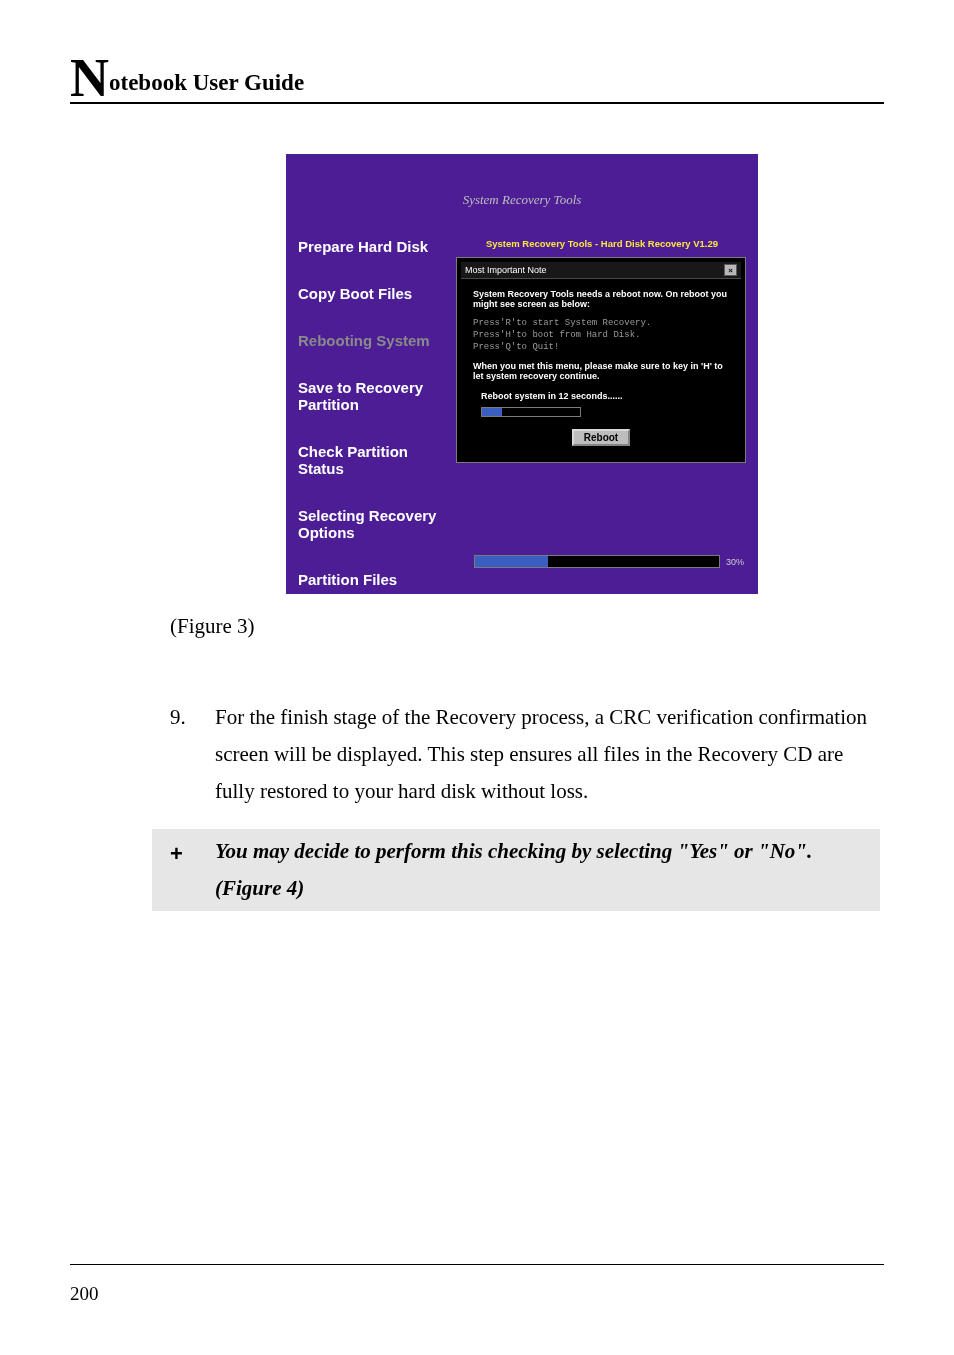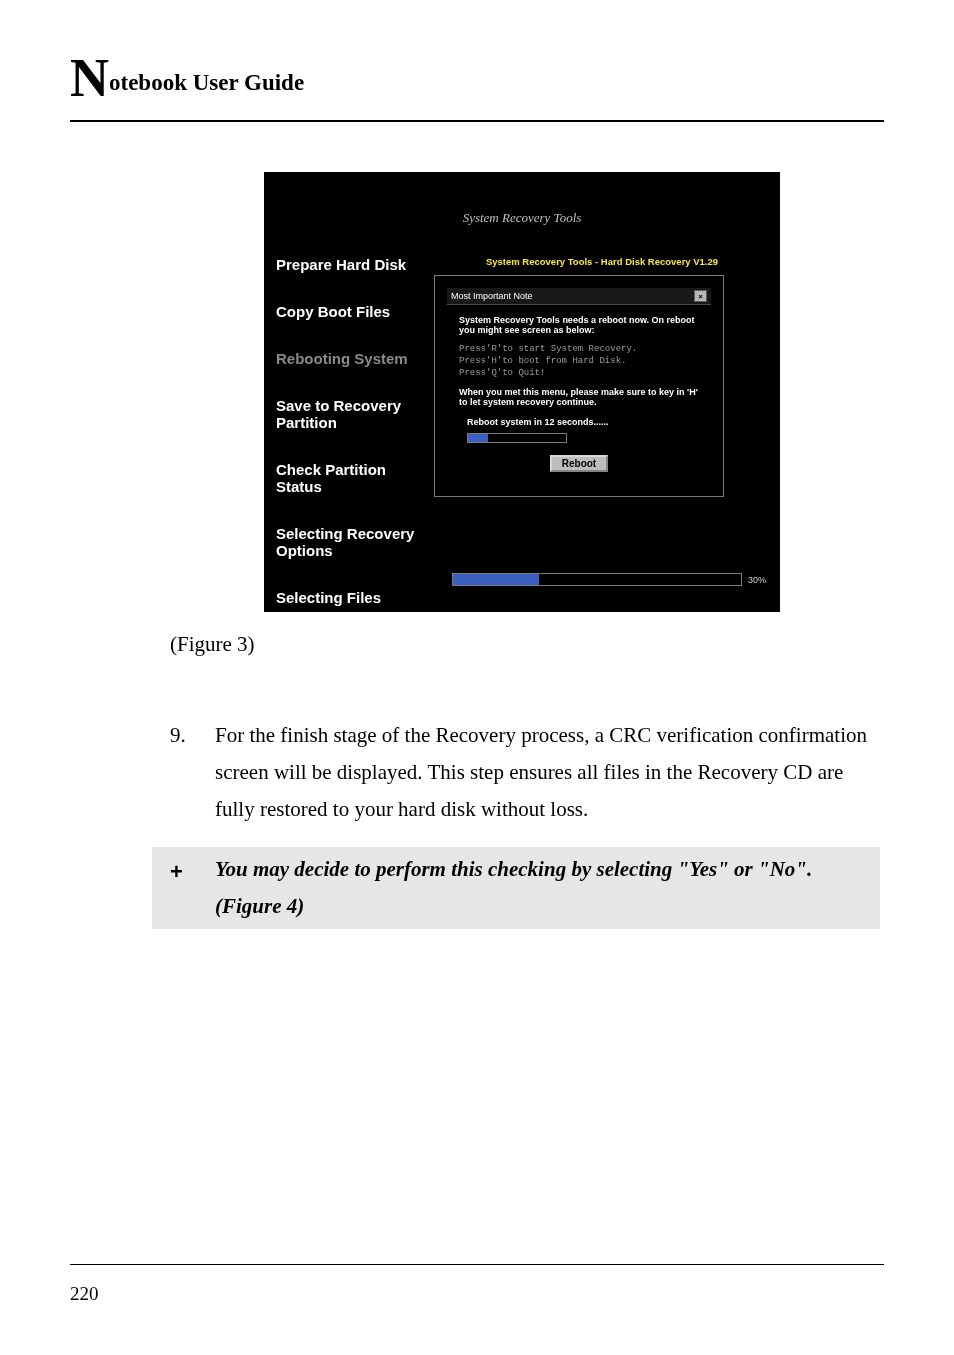--- a/index.html
+++ b/index.html
@@ -14,36 +14,36 @@
   .page {
     padding: 70px 70px 40px 70px;
     height: 100%;
     position: relative;
   }
   .header-title {
     font-family: Garamond, Georgia, serif;
     font-size: 23px;
     font-weight: bold;
     border-bottom: 2.5px solid #000;
-    padding-bottom: 24px;
+    padding-bottom: 6px;
     margin-bottom: 50px;
   }
   .header-title .big-n {
     font-size: 54px;
     line-height: 0;
     vertical-align: -6px;
   }
   .content {
     margin-left: 100px;
     margin-right: 10px;
   }
   .screenshot {
-    width: 516px;
+    width: 472px;
     height: 440px;
-    background: #000000;
+    background: #4c1d95;
     margin: 0 auto 20px auto;
     position: relative;
     font-family: Arial, Helvetica, sans-serif;
   }
   .srt-title {
     color: #bfbfbf;
     font-style: italic;
     font-family: Garamond, Georgia, serif;
     font-size: 13px;
     text-align: center;
@@ -72,21 +72,21 @@
     color: #fbe63f;
     font-size: 9.5px;
     font-weight: bold;
     text-align: center;
     margin-bottom: 8px;
   }
   .dialog {
     width: 290px;
     background: #000;
     border: 1px solid #7a7a7a;
-    padding: 12px;
+    padding: 4px;
   }
   .dialog-titlebar {
     background: #181818;
     color: #fff;
     font-size: 9px;
     padding: 2px 4px;
     display: flex;
     justify-content: space-between;
     align-items: center;
     border-bottom: 1px solid #4a4a4a;
@@ -245,21 +245,21 @@
       <div class="srt-title">System Recovery Tools</div>
 
       <div class="srt-body">
         <div class="srt-sidebar">
           <div class="srt-side-item">Prepare Hard Disk</div>
           <div class="srt-side-item">Copy Boot Files</div>
           <div class="srt-side-item grey">Rebooting System</div>
           <div class="srt-side-item">Save to Recovery Partition</div>
           <div class="srt-side-item">Check Partition Status</div>
           <div class="srt-side-item">Selecting Recovery Options</div>
-          <div class="srt-side-item">Selecting Files</div>
+          <div class="srt-side-item">Partition Files</div>
           <div class="srt-side-item">Finishing ...</div>
         </div>
 
         <div class="srt-main">
           <div class="srt-main-title">System Recovery Tools - Hard Disk Recovery V1.29</div>
 
           <div class="dialog">
             <div class="dialog-titlebar">
               <span>Most Important Note</span>
               <span class="dialog-close">×</span>
@@ -296,15 +296,15 @@
     </div>
 
     <div class="note-block">
       <div class="plus">+</div>
       <div class="body">You may decide to perform this checking by selecting "Yes" or "No". (Figure 4)</div>
     </div>
 
   </div>
 
   <div class="page-footer">
-    <span>220</span>
+    <span>200</span>
   </div>
 </div>
 
 </body></html>

